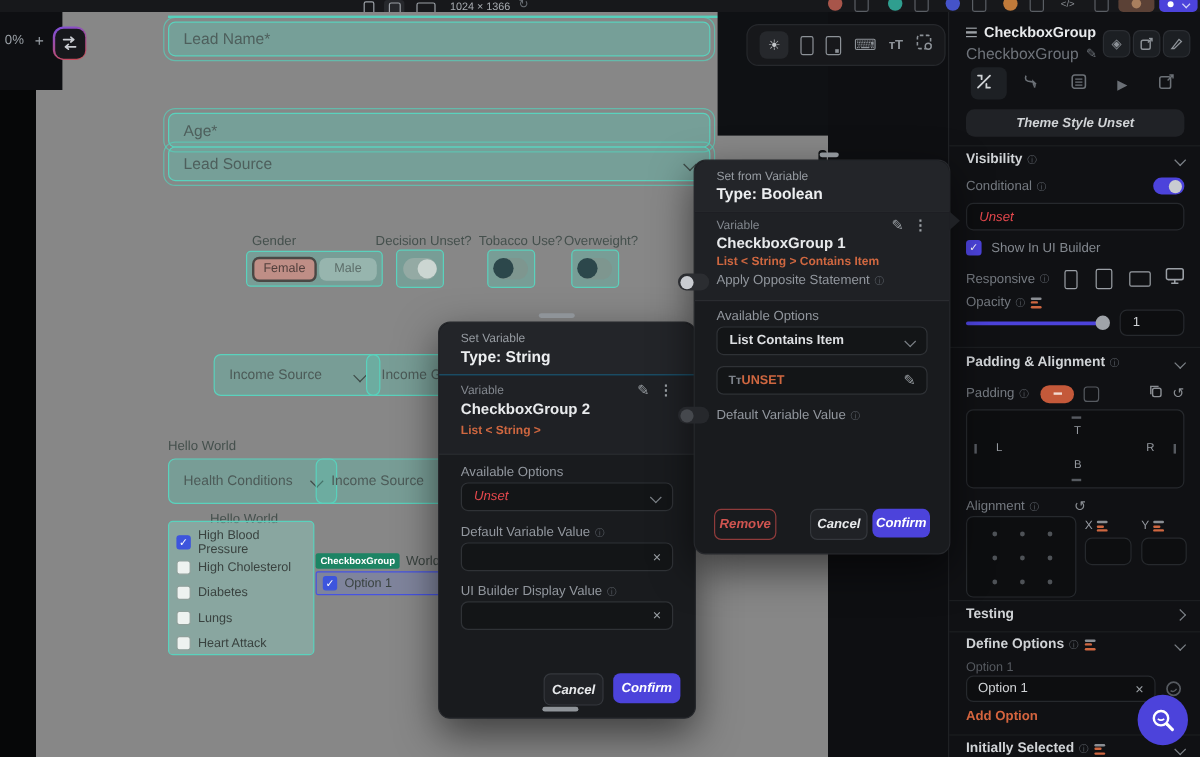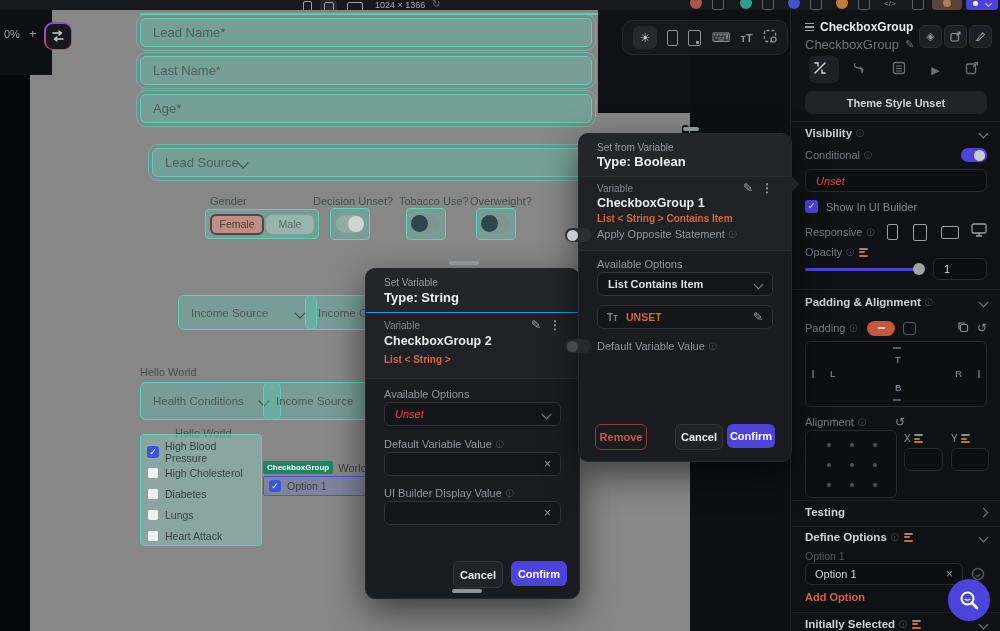--- a/index.html
+++ b/index.html
@@ -29,21 +29,21 @@
   .iconbtn{background:#1c1f23;border:1px solid #2b2e33;border-radius:6px;display:flex;align-items:center;justify-content:center;color:#8d9298;}
   
   .modal{background:#191b1e;border:1px solid #26282c;border-radius:10px;box-shadow:0 12px 34px rgba(0,0,0,.55);}
   .m-sub{font-size:10px;color:#979ca2;}
   .m-title{font-size:13px;font-weight:bold;color:#eceef0;}
   .m-lbl{font-size:10px;color:#82878e;}
   .m-name{font-size:12.5px;font-weight:bold;color:#e8eaec;}
   .m-type{font-size:10px;font-weight:bold;color:#cf6740;}
   .m-field{background:#131517;border:1px solid #2f3236;border-radius:6px;display:flex;align-items:center;}
   .m-graylbl{font-size:11px;color:#92979e;}
-  .btn{border-radius:6px;display:flex;align-items:center;justify-content:center;font-size:11px;font-weight:bold;}
+  .btn{border-radius:6px;display:flex;align-items:center;justify-content:center;font-size:11px;font-weight:bold;font-style:italic;}
   .btn.confirm{background:#4c43db;color:#fff;}
   .btn.cancel{background:#202226;border:1px solid #34373c;color:#e8eaec;}
   .btn.remove{background:transparent;border:1px solid #8f3b3b;color:#cf5450;}
   
   .c-lbl{font-size:11px;color:#45504d;}
   .field{background:rgba(86,208,187,.33);border:1px solid #5ad2bd;border-radius:6px;outline:1px solid rgba(86,208,187,.7);outline-offset:3px;display:flex;align-items:center;padding:0 12px;color:#4e5f5c;font-size:13px;}
   .cdd{background:rgba(86,208,187,.30);border:1px solid #5ad2bd;border-radius:6px;display:flex;align-items:center;justify-content:space-between;padding:0 12px;color:#4c5a57;font-size:11.5px;}
   .selbox{background:rgba(86,208,187,.30);border:1px solid #5ad2bd;border-radius:4px;}
   .ccb{width:12px;height:12px;border-radius:2.5px;background:#eef2f0;border:1px solid #8fa09b;box-sizing:border-box;}
   .ccb.on{background:#3d55dd;border-color:#3d55dd;color:#fff;font-size:9px;line-height:11px;text-align:center;}
@@ -55,27 +55,24 @@
 <body>
 
 <div id="app">
 
   <div class="abs" style="left:30px;top:10px;width:660px;height:621px;background:#878787;">
     <div class="abs" style="left:110px;top:3px;width:460px;height:2px;background:#56d0bb;"></div>
 
     <div class="abs field" style="left:110px;top:8px;width:426px;height:27px;">
         <span>Lead Name*</span>
       </div>
-    <div class="abs field" style="left:110px;top:46px;width:426px;height:27px;">
-        <span>Last Name*</span>
-      </div>
     <div class="abs field" style="left:110px;top:84px;width:426px;height:27px;">
         <span>Age*</span>
       </div>
-    <div class="abs field" style="left:110px;top:138px;width:426px;height:27px;margin-left:12px;">
+    <div class="abs field" style="left:110px;top:112px;width:426px;height:27px;justify-content:space-between;">
         <span>Lead Source</span>
         <span class="chv down teal"></span>
       </div>
 
     <div class="abs c-lbl" style="left:180px;top:185px;">Gender</div>
     <div class="abs selbox flex" style="left:175px;top:199px;width:112px;height:28px;padding:0;justify-content:center;gap:2px;">
       <div style="background:#bf8e86;border:2px solid #4a4744;border-radius:6px;width:50px;height:17px;display:flex;align-items:center;justify-content:center;font-size:10.5px;color:#513f3c;">
           <span>Female</span>
         </div>
       <div style="background:rgba(210,225,220,.35);border-radius:6px;width:48px;height:19px;display:flex;align-items:center;justify-content:center;font-size:10.5px;color:#5d6e6a;">
@@ -272,21 +269,21 @@
       <div class="abs tg" style="right:14px;top:51px;background:#2b2d31;">
           <span class="kn" style="left:2px;background:#c9ccd1;"></span>
         </div>
     </div>
     <div class="abs m-graylbl" style="left:18px;top:124px;">Available Options</div>
     <div class="abs m-field" style="left:18px;top:138px;width:176px;height:24px;justify-content:space-between;padding:0 10px;box-sizing:border-box;">
       <span style="font-size:11px;font-weight:bold;color:#dddfe2;">List Contains Item</span>
       <span class="chv down"></span>
     </div>
     <div class="abs m-field" style="left:18px;top:171px;width:176px;height:24px;justify-content:space-between;padding:0 9px;box-sizing:border-box;">
-      <span class="flex" style="gap:8px;">
+      <span class="flex" style="">
         <span style="font-size:10px;font-weight:bold;color:#7d828a;">Tт</span>
         <span style="font-size:10.5px;font-weight:bold;color:#cf6740;">UNSET</span>
       </span>
       <span class="pencil">✎</span>
     </div>
     <div class="abs m-graylbl flex" style="left:18px;top:206px;">
         <span>Default Variable Value</span>
         <span class="info">ⓘ</span>
       </div>
     <div class="abs tg" style="right:14px;top:205px;background:#26282c;">

